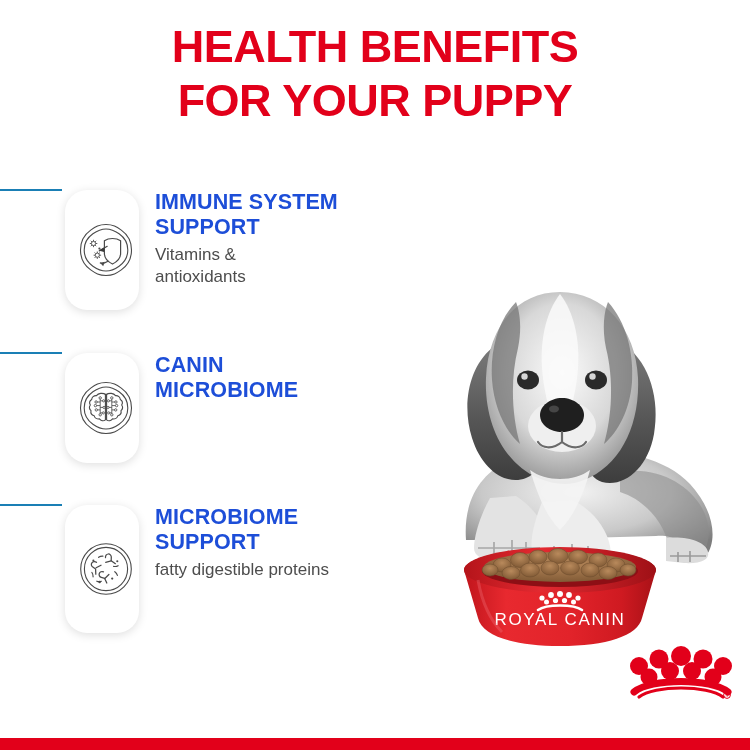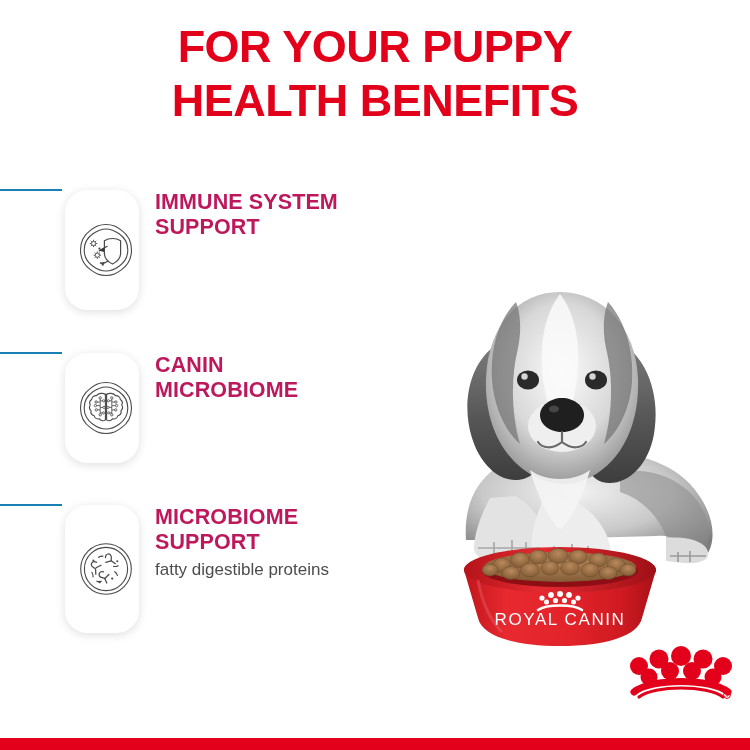--- a/index.html
+++ b/index.html
@@ -59,21 +59,21 @@
     position:absolute;
     left:-65px;
     top:50%;
     transform:translateY(-50%);
     width:62px; height:2px;
     background:#1a7fb5;
   }
 
   .texts { position:absolute; left:90px; top:0; width:300px; }
   .b-title {
-    color:#be185d;
+    color:#1d4ed8;
     font-weight:bold;
     font-size:21.5px;
     line-height:25px;
     letter-spacing:0.1px;
   }
   .b-sub {
     color:#4d4d4d;
     font-size:17px;
     line-height:22px;
     margin-top:4px;
@@ -103,22 +103,22 @@
     width:750px; height:12px;
     background:#e2001a;
   }
 </style>
 </head>
 <body>
 
 <div class="canvas">
 
   <div class="title-block">
+    <span class="title-line">HEALTH BENEFITS</span>
     <span class="title-line">FOR YOUR PUPPY</span>
-    <span class="title-line">HEALTH BENEFITS</span>
   </div>
 
   <div class="benefits">
 
     <div class="benefit benefit-1">
       <div class="conn"></div>
       <div class="card">
         <div class="icon-wrap">
           <svg viewBox="0 0 58 58" fill="none" stroke="#4a4a4a" stroke-width="1.1">
             <path d="M29 3.5c7 0 10.5 2.2 15.3 5.6C49 12.4 54.5 18 54.5 29c0 11-5.5 16.6-10.2 19.9C39.5 52.3 36 54.5 29 54.5s-10.5-2.2-15.3-5.6C9 45.6 3.5 40 3.5 29c0-11 5.5-16.6 10.2-19.9C18.5 5.7 22 3.5 29 3.5z"></path>
@@ -137,20 +137,24 @@
               <path d="M20.3 30.5v1.5M20.3 36.3v1.6M16.6 34.2h1.5M22.5 34.2h1.6M17.6 31.5l1.1 1.1M21.9 35.8l1.1 1.1M23 31.5l-1.1 1.1M18.7 35.8l-1.1 1.1"></path>
             </g>
             <circle cx="22.4" cy="27.6" r="1.1" fill="#4a4a4a" stroke="none"></circle>
           </svg>
         </div>
       </div>
       <div class="texts">
         <div class="b-title">
           <span>IMMUNE SYSTEM</span><br>
           <span>SUPPORT</span>
+        </div>
+        <div class="b-sub">
+          <span>Vitamins &amp;</span>
+          <span>antioxidants</span>
         </div>
       </div>
     </div>
 
     <div class="benefit benefit-2">
       <div class="conn"></div>
       <div class="card">
         <div class="icon-wrap">
           <svg viewBox="0 0 58 58" fill="none" stroke="#4a4a4a" stroke-width="1.1">
             <path d="M29 3.5c7 0 10.5 2.2 15.3 5.6C49 12.4 54.5 18 54.5 29c0 11-5.5 16.6-10.2 19.9C39.5 52.3 36 54.5 29 54.5s-10.5-2.2-15.3-5.6C9 45.6 3.5 40 3.5 29c0-11 5.5-16.6 10.2-19.9C18.5 5.7 22 3.5 29 3.5z"></path>

